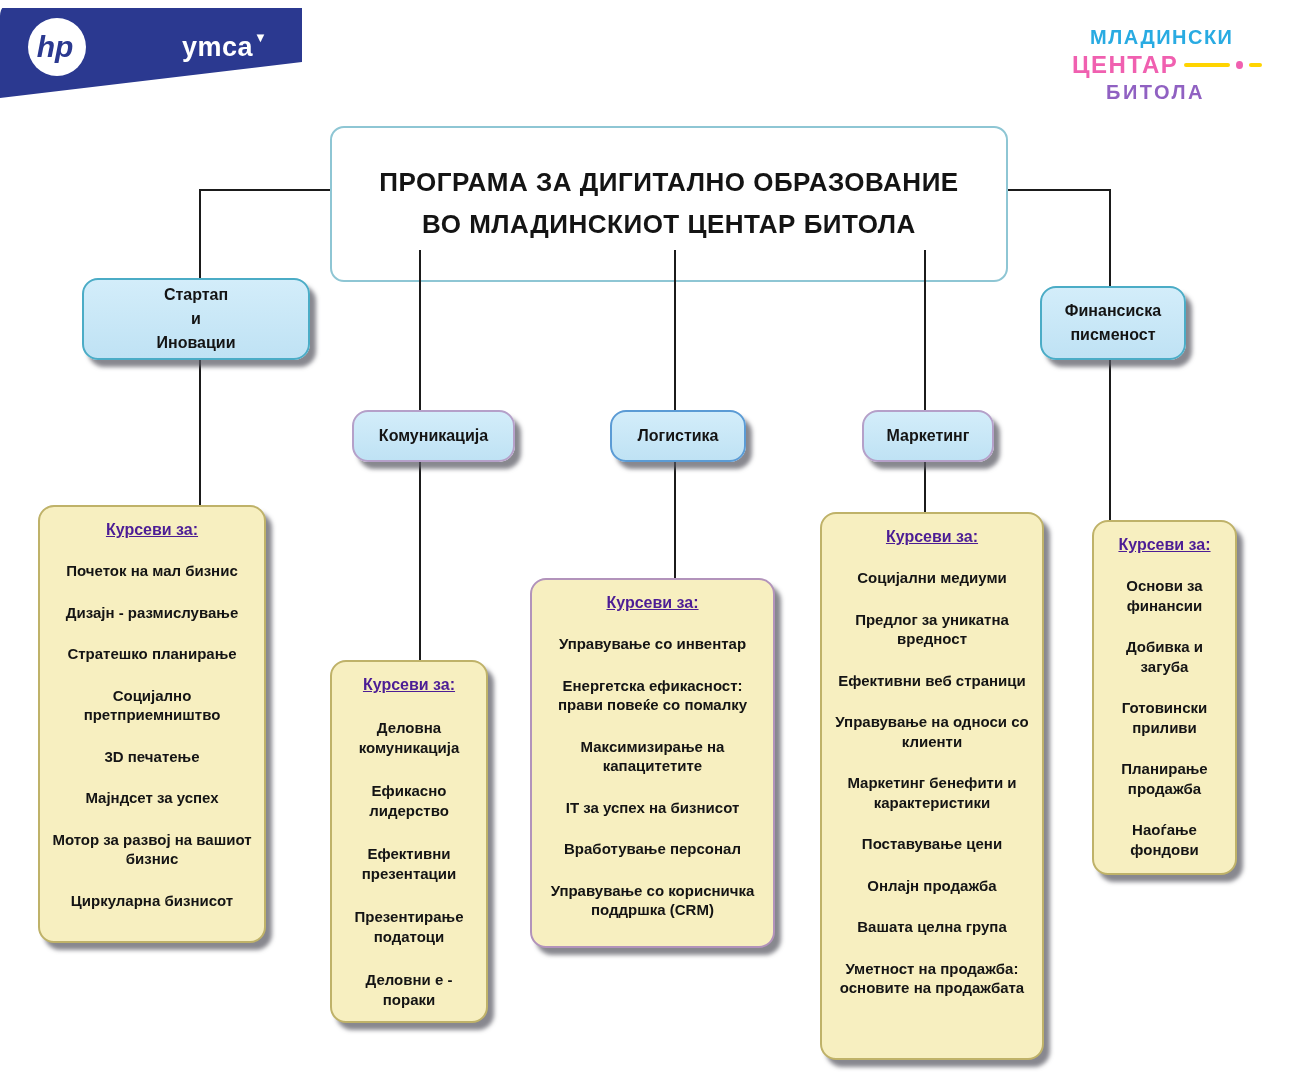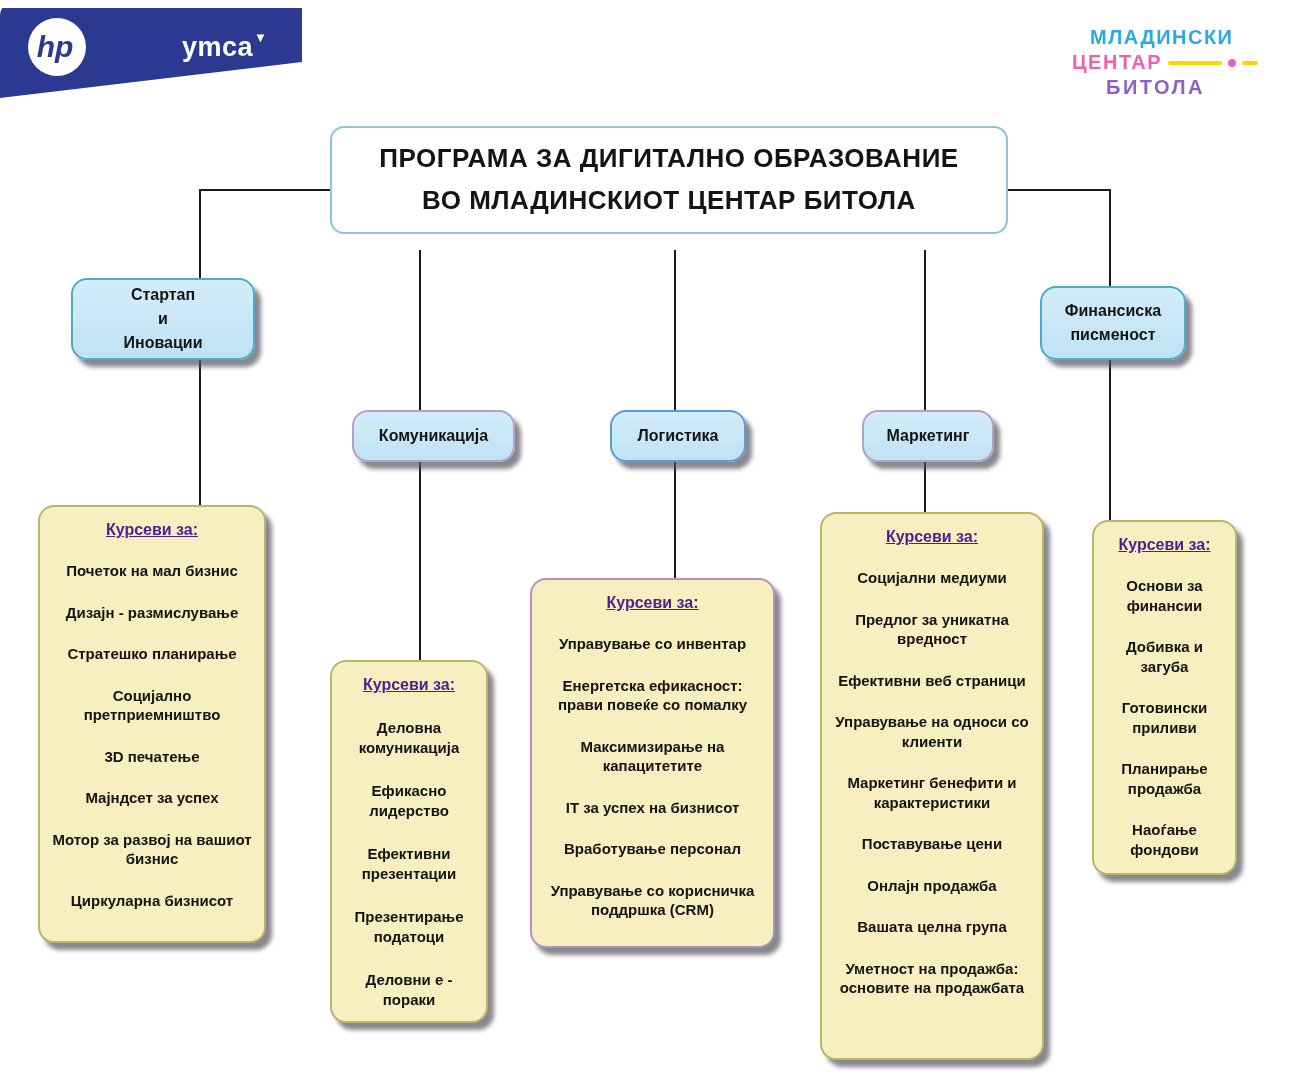--- a/index.html
+++ b/index.html
@@ -26,48 +26,48 @@
     transform:translateX(-2px);
   }
   .ymca { position:absolute; left:182px; top:26px; color:#ffffff; }
   .ymca-text { font-weight:bold; font-size:27px; letter-spacing:0.5px; }
   .ymca-tri { font-size:13px; vertical-align:14px; margin-left:1px; }
 
   
   .center-logo { position:absolute; left:1072px; top:26px; width:190px; }
   .cl-line1 { color:#29ABE2; font-weight:800; font-size:20px; letter-spacing:1.5px; margin-left:18px; }
   .cl-row { display:flex; align-items:center; gap:6px; margin-top:2px; }
-  .cl-line2 { color:#F060B0; font-weight:800; font-size:20px; letter-spacing:1.5px; }
+  .cl-line2 { color:#F060B0; font-weight:800; font-size:24px; letter-spacing:1.5px; }
   .cl-bar { height:4px; background:#FFD400; border-radius:2px; }
   .cl-bar-long { width:54px; }
   .cl-bar-short { width:16px; }
   .cl-dot { width:8px; height:8px; border-radius:50%; background:#F060B0; }
   .cl-line3 { color:#9061C2; font-weight:800; font-size:20px; letter-spacing:2.5px; margin:2px 0 0 34px; }
 
   
   .title-box {
-    position:absolute; left:330px; top:126px; width:678px; height:108px;
+    position:absolute; left:330px; top:126px; width:678px; height:156px;
     background:#ffffff; border:2px solid #8EC6D4; border-radius:14px;
     display:flex; flex-direction:column; align-items:center; justify-content:center;
     text-align:center;
   }
   .title-line { font-size:26px; font-weight:600; color:#141414; letter-spacing:0.5px; line-height:1.6; }
 
   
   .line { position:absolute; background:#1b1b1b; }
 
   
   .bluebox {
     position:absolute; border-radius:16px;
     background:linear-gradient(180deg,#D3EDFA 0%,#BFE2F4 100%);
     box-shadow:6px 7px 4px rgba(85,85,95,0.7);
     display:flex; align-items:center; justify-content:center; text-align:center;
   }
   .bluebox-label { font-weight:bold; font-size:16px; color:#141414; white-space:pre-line; line-height:1.5; }
-  .b1 { left:71px;  top:278px; width:184px; height:82px; border:2px solid #4BACC6; }
+  .b1 { left:82px;  top:278px; width:228px; height:82px; border:2px solid #4BACC6; }
   .b2 { left:352px; top:410px; width:163px; height:52px; border:2px solid #B5A0C9; }
   .b3 { left:610px; top:410px; width:136px; height:52px; border:2px solid #5B9BD5; }
   .b4 { left:862px; top:410px; width:132px; height:52px; border:2px solid #B5A0C9; }
   .b5 { left:1040px; top:286px; width:146px; height:74px; border:2px solid #4BACC6; }
 
   
   .yellowbox {
     position:absolute; border-radius:16px; background:#F7EFC0;
     box-shadow:6px 7px 4px rgba(85,85,95,0.7);
     padding:14px 10px 12px 10px;

